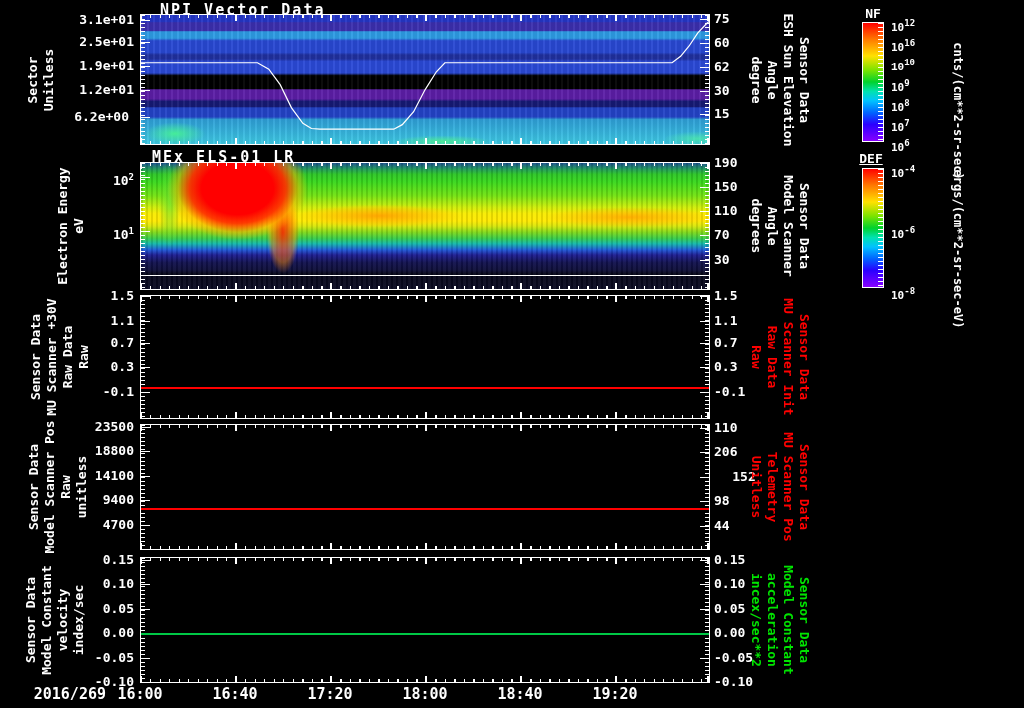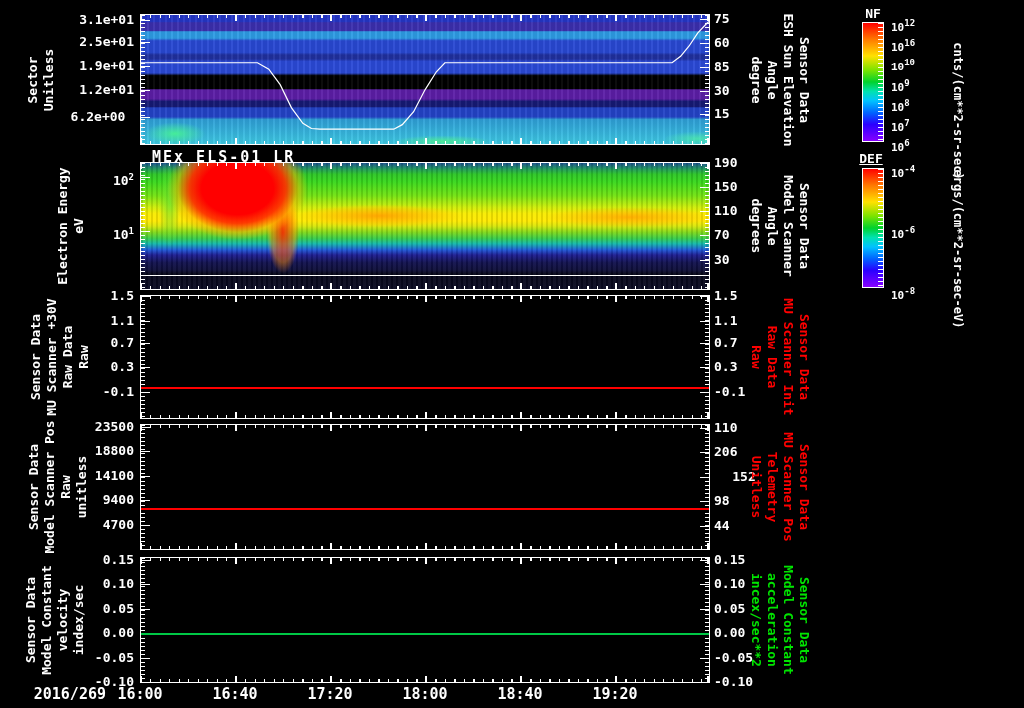--- a/index.html
+++ b/index.html
@@ -51,20 +51,21 @@
   .cbtitle{position:absolute;color:#fff;font:bold 13px "DejaVu Sans Mono",monospace;width:26px;text-align:center;}
   .cbunits{position:absolute;color:#fff;font:bold 12px "DejaVu Sans Mono",monospace;white-space:pre;
     text-align:center;transform:rotate(90deg);}
   #sunline{position:absolute;left:0;top:0;width:100%;height:100%;}
 </style>
 </head>
 <body>
 
 <div id="stage">
 
+  <div class="title" style="left:160px;top:1px;">NPI Vector Data</div>
 
   <div id="p1" class="panel spec1">
     <svg id="sunline" viewBox="0 0 100 100" preserveAspectRatio="none">
       <polyline id="sunpoly" fill="none" stroke="#ffffff" stroke-width="1.2" vector-effect="non-scaling-stroke" points="0,37 20.5,37 22.5,42 24.5,54 26.5,72 28.5,84 30,88 31.5,88.5 44.5,88.5 46,85 48,75 50,58 52,44 53.5,37 93.5,37 95,32 96.5,24 98,14 99.5,7 100,5"></polyline>
     </svg>
   </div>
 
   <div class="title" style="left:152px;top:148px;">MEx ELS-01 LR</div>
 
   <div id="p2" class="panel spec2">
@@ -85,27 +86,27 @@
 
   <div class="tick tr" style="left:24px;top:687px;width:82px;font-size:15px;">2016/269</div>
 <div class="tick tr" style="left: 56px; width: 78px; top: 13.026px;">3.1e+01</div>
     <div class="mark" style="left: 141px; top: 20.026px; width: 9px; height: 1px;"></div>
     <div class="tick tr" style="left: 56px; width: 78px; top: 35.034px;">2.5e+01</div>
     <div class="mark" style="left: 141px; top: 42.034px; width: 9px; height: 1px;"></div>
     <div class="tick tr" style="left: 56px; width: 78px; top: 59.007px;">1.9e+01</div>
     <div class="mark" style="left: 141px; top: 66.007px; width: 9px; height: 1px;"></div>
     <div class="tick tr" style="left: 56px; width: 78px; top: 82.98px;">1.2e+01</div>
     <div class="mark" style="left: 141px; top: 89.98px; width: 9px; height: 1px;"></div>
-    <div class="tick tr" style="left: 59px; width: 78px; top: 109.966px; text-align: center;">6.2e+00</div>
+    <div class="tick tr" style="left: 51px; width: 78px; top: 109.966px;">6.2e+00</div>
     <div class="mark" style="left: 141px; top: 116.966px; width: 9px; height: 1px;"></div>
     <div class="tick tl" style="left: 714px; width: 60px; top: 11.978px;">75</div>
     <div class="mark" style="left: 700px; top: 18.978px; width: 9px; height: 1px;"></div>
     <div class="tick tl" style="left: 714px; width: 60px; top: 35.951px;">60</div>
     <div class="mark" style="left: 700px; top: 42.951px; width: 9px; height: 1px;"></div>
-    <div class="tick tl" style="left: 714px; width: 60px; top: 60.055px;">85</div>
+    <div class="tick tl" style="left: 714px; width: 60px; top: 60.055px;">62</div>
     <div class="mark" style="left: 700px; top: 67.055px; width: 9px; height: 1px;"></div>
     <div class="tick tl" style="left: 714px; width: 60px; top: 84.028px;">30</div>
     <div class="mark" style="left: 700px; top: 91.028px; width: 9px; height: 1px;"></div>
     <div class="tick tl" style="left: 714px; width: 60px; top: 106.953px;">15</div>
     <div class="mark" style="left: 700px; top: 113.953px; width: 9px; height: 1px;"></div>
     <div class="mark" style="left: 140px; top: 15px; width: 2px; height: 6px;"></div>
     <div class="mark" style="left: 140px; top: 138px; width: 2px; height: 6px;"></div>
     <div class="mark" style="left: 235px; top: 15px; width: 2px; height: 6px;"></div>
     <div class="mark" style="left: 235px; top: 138px; width: 2px; height: 6px;"></div>
     <div class="mark" style="left: 330px; top: 15px; width: 2px; height: 6px;"></div>

